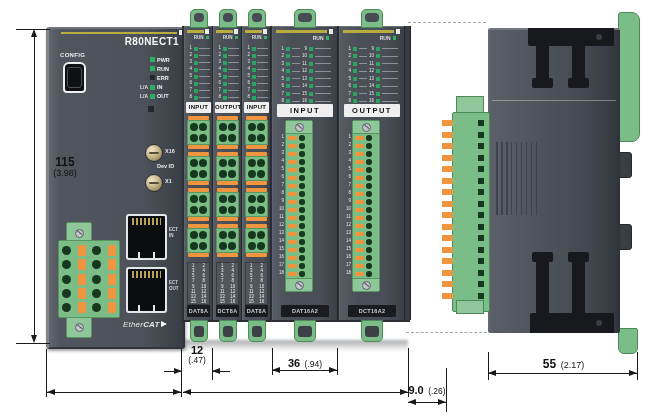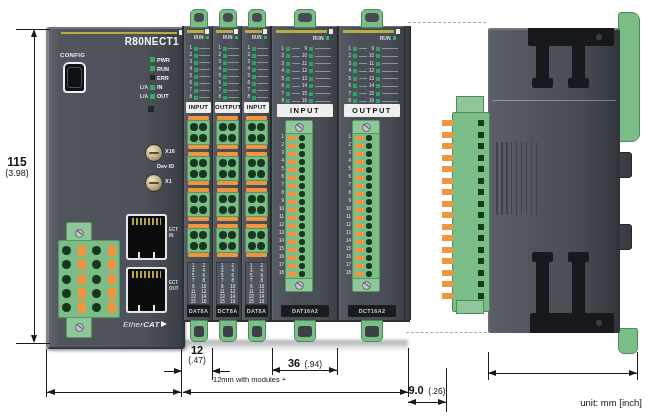--- a/index.html
+++ b/index.html
@@ -968,21 +968,21 @@
   <div class="sv-green" style="left:456px;top:300px;width:26px;height:12px;background:#8fc79a;"></div>
 
   <div class="dashline" style="left:408px;top:22px;width:78px;"></div>
   <div class="dashline" style="left:406px;top:332px;width:81px;"></div>
 
   <div class="hline" style="left:16px;top:29px;width:34px;"></div>
   <div class="hline" style="left:16px;top:343px;width:34px;"></div>
   <div class="vline" style="left:34px;top:31px;height:310px;"></div>
   <div class="ar ar-u" style="left:31px;top:29px;"></div>
   <div class="ar ar-d" style="left:31px;top:335px;"></div>
-  <div class="dimlabel" style="left:0px;top:156px;width:34px;text-align:center;">
+  <div class="dimlabel" style="left:0px;top:156px;width:34px;text-align:center;padding-left:48px;">
     <div class="mm">115</div>
     <div class="in">(3.98)</div>
   </div>
 
   <div class="vline" style="left:46px;top:349px;height:48px;"></div>
   <div class="vline" style="left:181px;top:349px;height:48px;"></div>
   <div class="hline" style="left:47px;top:392px;width:134px;"></div>
   <div class="ar ar-l" style="left:47px;top:389px;"></div>
   <div class="ar ar-r" style="left:173px;top:389px;"></div>
 
@@ -1003,32 +1003,33 @@
   <div class="ar ar-r" style="left:329px;top:367px;"></div>
   <div class="dimlabel" style="left:274px;top:353px;width:62px;text-align:center;">
     <span class="mm s">36</span> <span class="in s">(.94)</span>
   </div>
 
   <div class="vline" style="left:408px;top:348px;height:49px;"></div>
   <div class="hline" style="left:183px;top:392px;width:225px;"></div>
   <div class="ar ar-l" style="left:183px;top:389px;"></div>
   <div class="ar ar-r" style="left:400px;top:389px;"></div>
   <div class="note" style="left:213px;top:376px;">
-    <div>12mm with modules +</div>
   </div>
 
   <div class="vline" style="left:446px;top:368px;height:44px;"></div>
   <div class="hline" style="left:408px;top:402px;width:38px;"></div>
   <div class="ar ar-l" style="left:408px;top:399px;"></div>
   <div class="ar ar-r" style="left:438px;top:399px;"></div>
   <div class="dimlabel" style="left:400px;top:380px;width:54px;text-align:center;">
     <span class="mm s">9.0</span> <span class="in s">(.26)</span>
   </div>
 
   <div class="vline" style="left:488px;top:352px;height:28px;"></div>
   <div class="vline" style="left:637px;top:352px;height:28px;"></div>
   <div class="hline" style="left:488px;top:373px;width:149px;"></div>
   <div class="ar ar-l" style="left:488px;top:370px;"></div>
   <div class="ar ar-r" style="left:629px;top:370px;"></div>
-
-  <div class="unitnote" style="left:496px;top:397px;width:146px;">unit: mm [inch]</div>
+  <div class="dimlabel" style="left:490px;top:354px;width:147px;text-align:center;">
+    <span class="mm">55</span> <span class="in">(2.17)</span>
+  </div>
+
 
 </div>
 
 </body></html>

